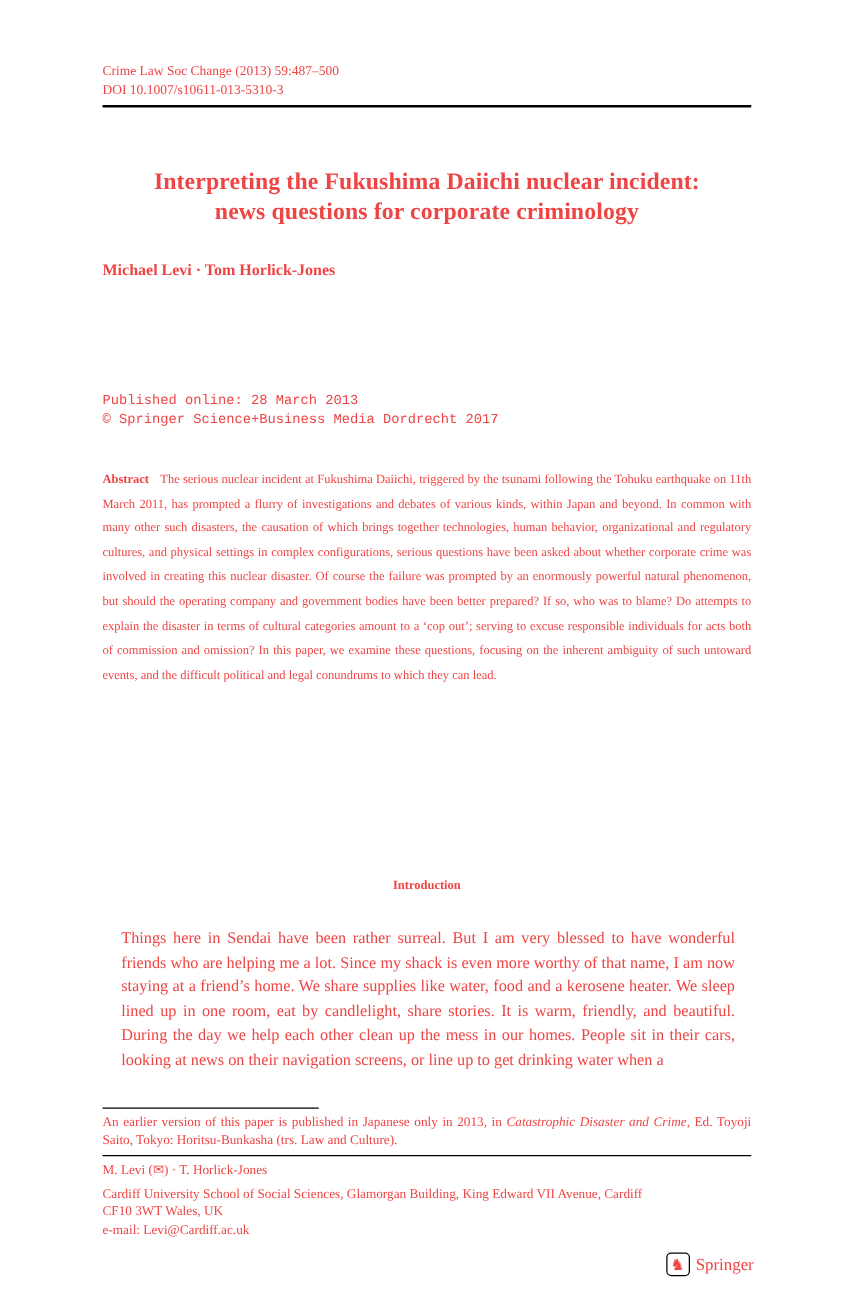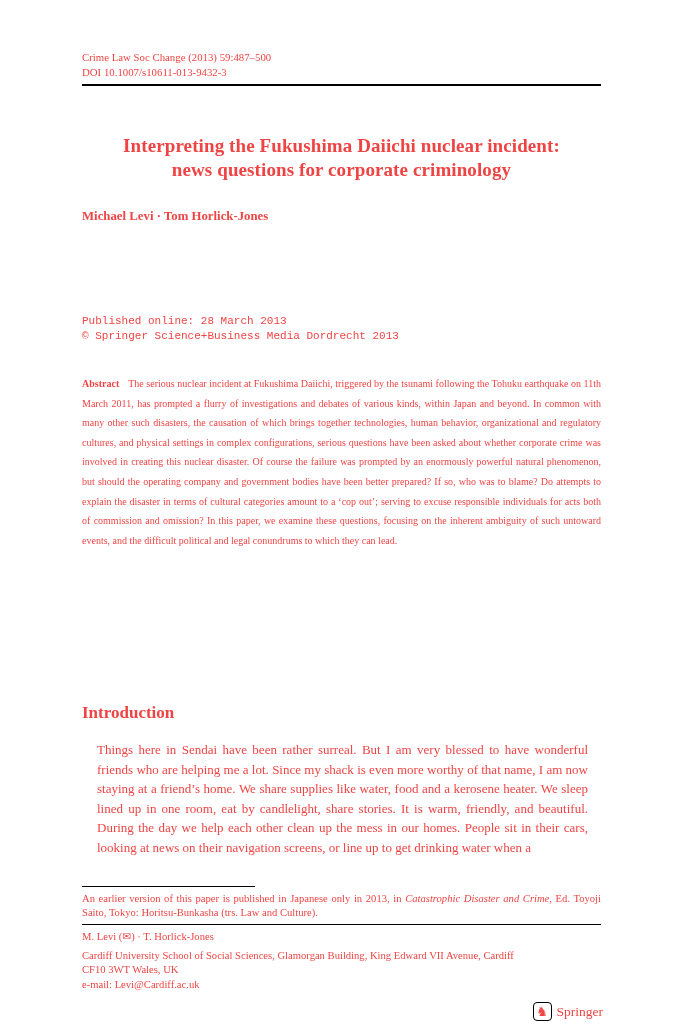--- a/index.html
+++ b/index.html
@@ -20,21 +20,21 @@
 
   .paper-title { top: 134px; font-size: 19px; font-weight: bold; line-height: 23.5px; letter-spacing: 0.1px; text-align: center; }
 
   .authors { top: 209px; font-size: 12.8px; font-weight: bold; }
 
   .pubinfo { top: 314px; font-size: 11px; line-height: 15.2px; font-family: Liberation Mono, monospace; }
 
   .abstract { top: 374px; font-size: 10px; line-height: 19.6px; text-align: justify; }
   .abstract-label { font-weight: bold; margin-right: 9px; }
 
-  .section-heading { top: 703px; font-size: 17px; font-weight: bold; }
+  .section-heading { top: 703px; font-size: 10px; font-weight: bold; text-align: center; }
 
   .quote { top: 740px; left: 97px; width: 491px; font-size: 13px; line-height: 19.6px; text-align: justify; }
 
   .footnote-rule { top: 886px; width: 173px; height: 1px; background: #000; }
 
   .footnote { top: 892px; font-size: 10.6px; line-height: 14.2px; text-align: justify; }
   .footnote .it { font-style: italic; }
 
   .affil-rule { top: 924px; height: 1px; background: #000; }
 
@@ -62,35 +62,35 @@
   }
   .springer-word { font-size: 13.5px; }
 </style>
 </head>
 <body>
 
 <div class="page">
 
   <div class="col journal-info">
     <div>Crime Law Soc Change (2013) 59:487–500</div>
-    <div>DOI 10.1007/s10611-013-9432-3</div>
+    <div>DOI 10.1007/s10611-013-5310-3</div>
   </div>
 
   <div class="col header-rule"></div>
 
   <div class="col paper-title">
     <div>Interpreting the Fukushima Daiichi nuclear incident:</div>
     <div>news questions for corporate criminology</div>
   </div>
 
   <div class="col authors">Michael Levi · Tom Horlick-Jones</div>
 
   <div class="col pubinfo">
     <div>Published online: 28 March 2013</div>
-    <div>© Springer Science+Business Media Dordrecht 2013</div>
+    <div>© Springer Science+Business Media Dordrecht 2017</div>
   </div>
 
   <div class="col abstract">
     <span class="abstract-label">Abstract</span><span>The serious nuclear incident at Fukushima Daiichi, triggered by the tsunami following the Tohuku earthquake on 11th March 2011, has prompted a flurry of investigations and debates of various kinds, within Japan and beyond. In common with many other such disasters, the causation of which brings together technologies, human behavior, organizational and regulatory cultures, and physical settings in complex configurations, serious questions have been asked about whether corporate crime was involved in creating this nuclear disaster. Of course the failure was prompted by an enormously powerful natural phenomenon, but should the operating company and government bodies have been better prepared? If so, who was to blame? Do attempts to explain the disaster in terms of cultural categories amount to a ‘cop out’; serving to excuse responsible individuals for acts both of commission and omission? In this paper, we examine these questions, focusing on the inherent ambiguity of such untoward events, and the difficult political and legal conundrums to which they can lead.</span>
   </div>
 
   <div class="col section-heading">Introduction</div>
 
   <div class="quote col" style="left:97px;width:491px;">Things here in Sendai have been rather surreal. But I am very blessed to have wonderful friends who are helping me a lot. Since my shack is even more worthy of that name, I am now staying at a friend’s home. We share supplies like water, food and a kerosene heater. We sleep lined up in one room, eat by candlelight, share stories. It is warm, friendly, and beautiful. During the day we help each other clean up the mess in our homes. People sit in their cars, looking at news on their navigation screens, or line up to get drinking water when a</div>
 

